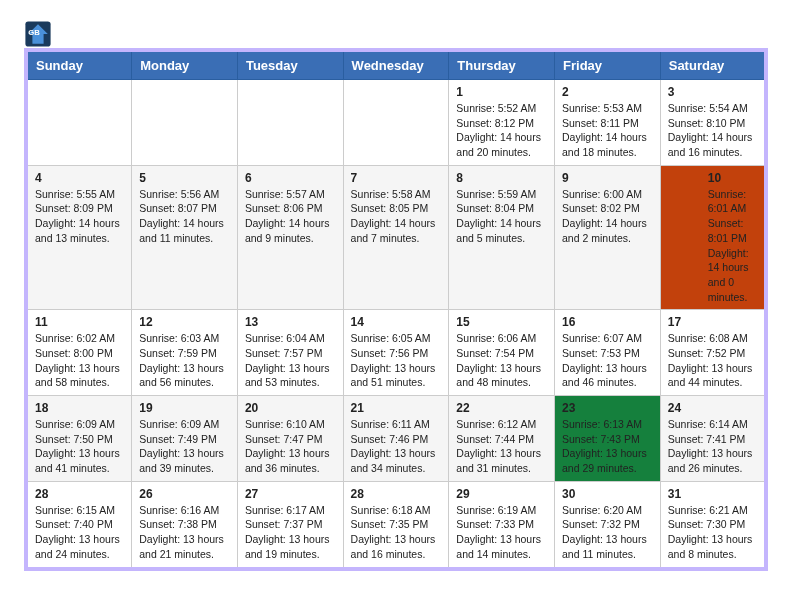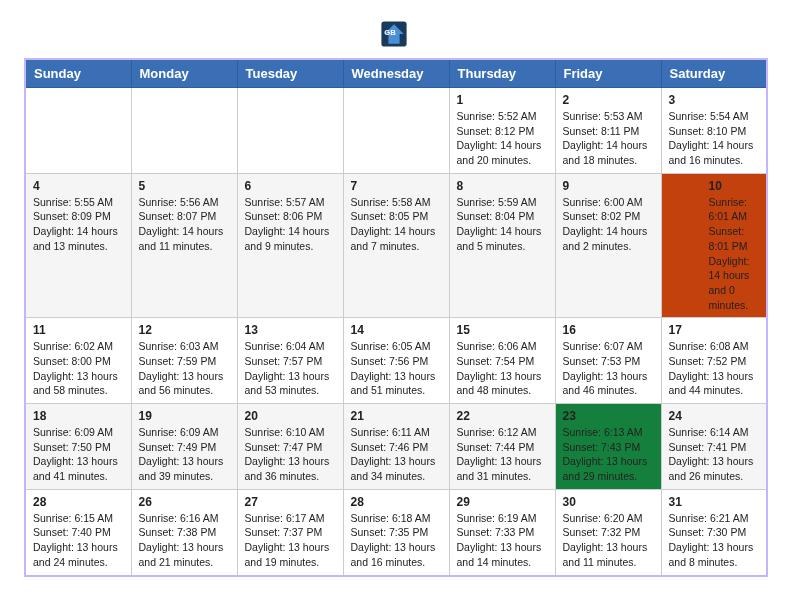--- a/index.html
+++ b/index.html
@@ -5,23 +5,23 @@
     * { box-sizing: border-box; margin: 0; padding: 0; }
     body {
       font-family: Arial, sans-serif;
       background: #fff;
       width: 792px;
       min-height: 612px;
       padding: 20px 24px 20px 24px;
     }
     .header {
       display: flex;
-      justify-content: center;
+      justify-content: flex-start;
       align-items: flex-start;
-      margin-bottom: 10px;
+      margin-bottom: 0;
     }
     .logo-area {
       display: flex;
       align-items: center;
     }
     .logo-icon {
       width: 28px;
       height: 28px;
       margin-right: 4px;
     }
@@ -33,21 +33,21 @@
       font-weight: bold;
       color: #1a1a1a;
     }
     .location-title {
       font-size: 15px;
       color: #333;
     }
     .calendar-table {
       width: 100%;
       border-collapse: collapse;
-      border: 2px solid #c4b5fd;
+      border: 4px solid #c4b5fd;
     }
     .calendar-table th {
       background: #3a6eb5;
       color: #fff;
       text-align: left;
       padding: 6px 8px;
       font-size: 13px;
       font-weight: bold;
       border: 1px solid #2a5ea0;
     }

